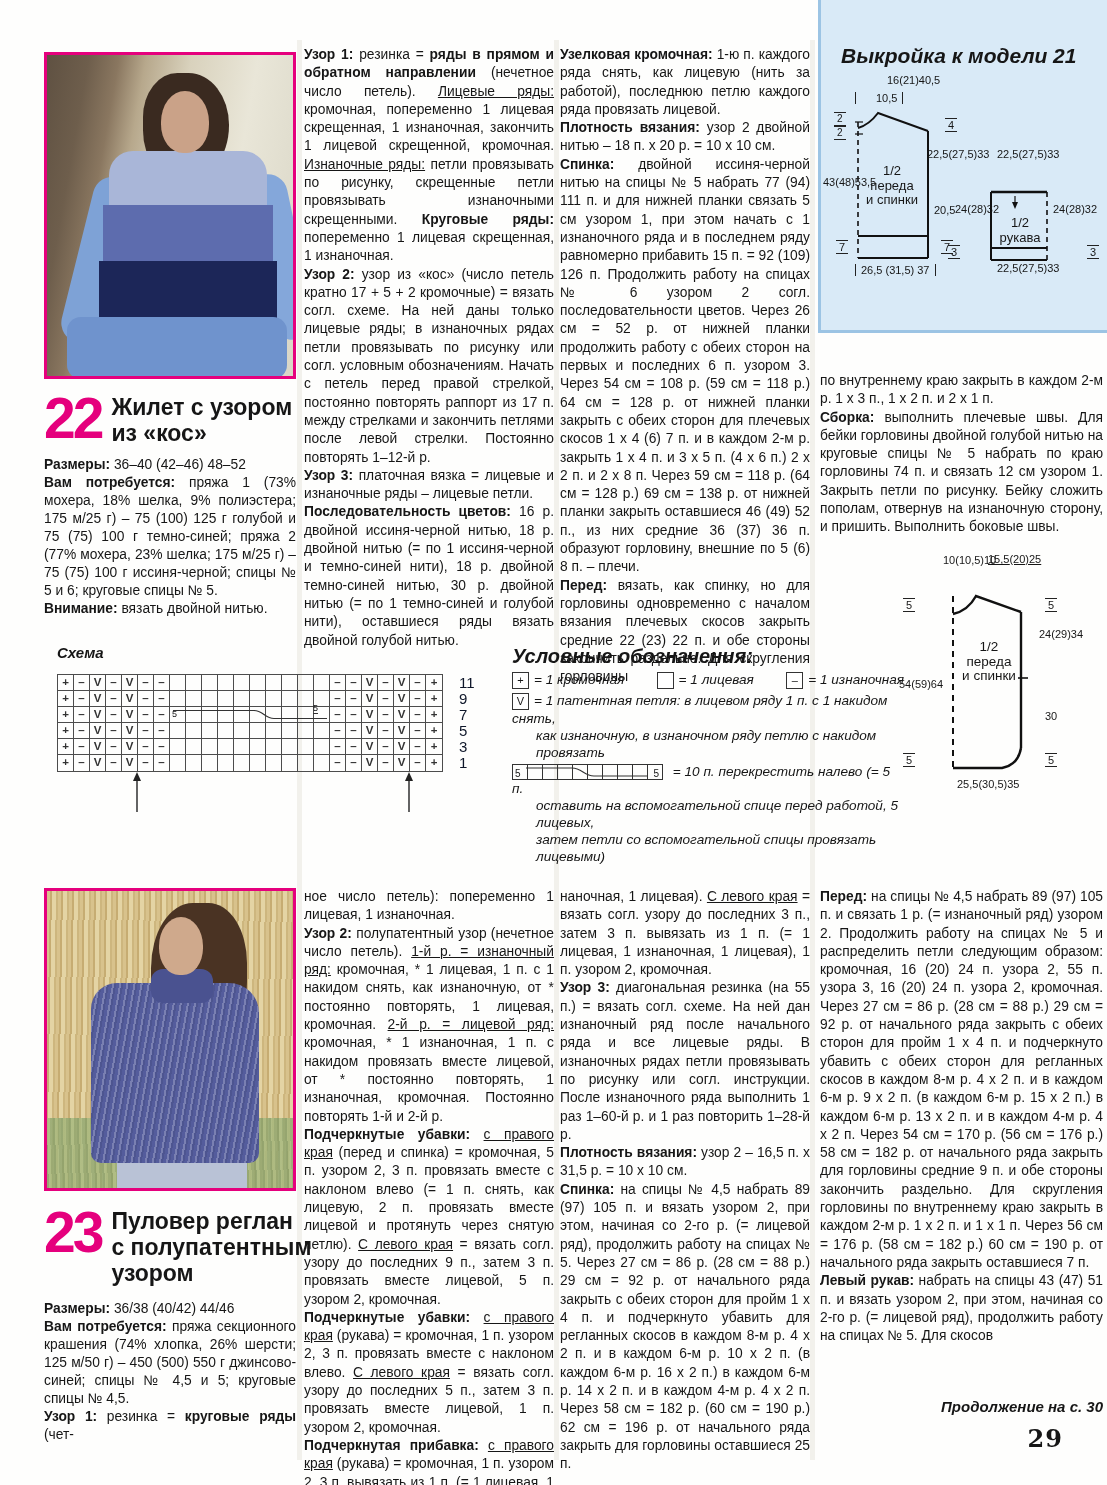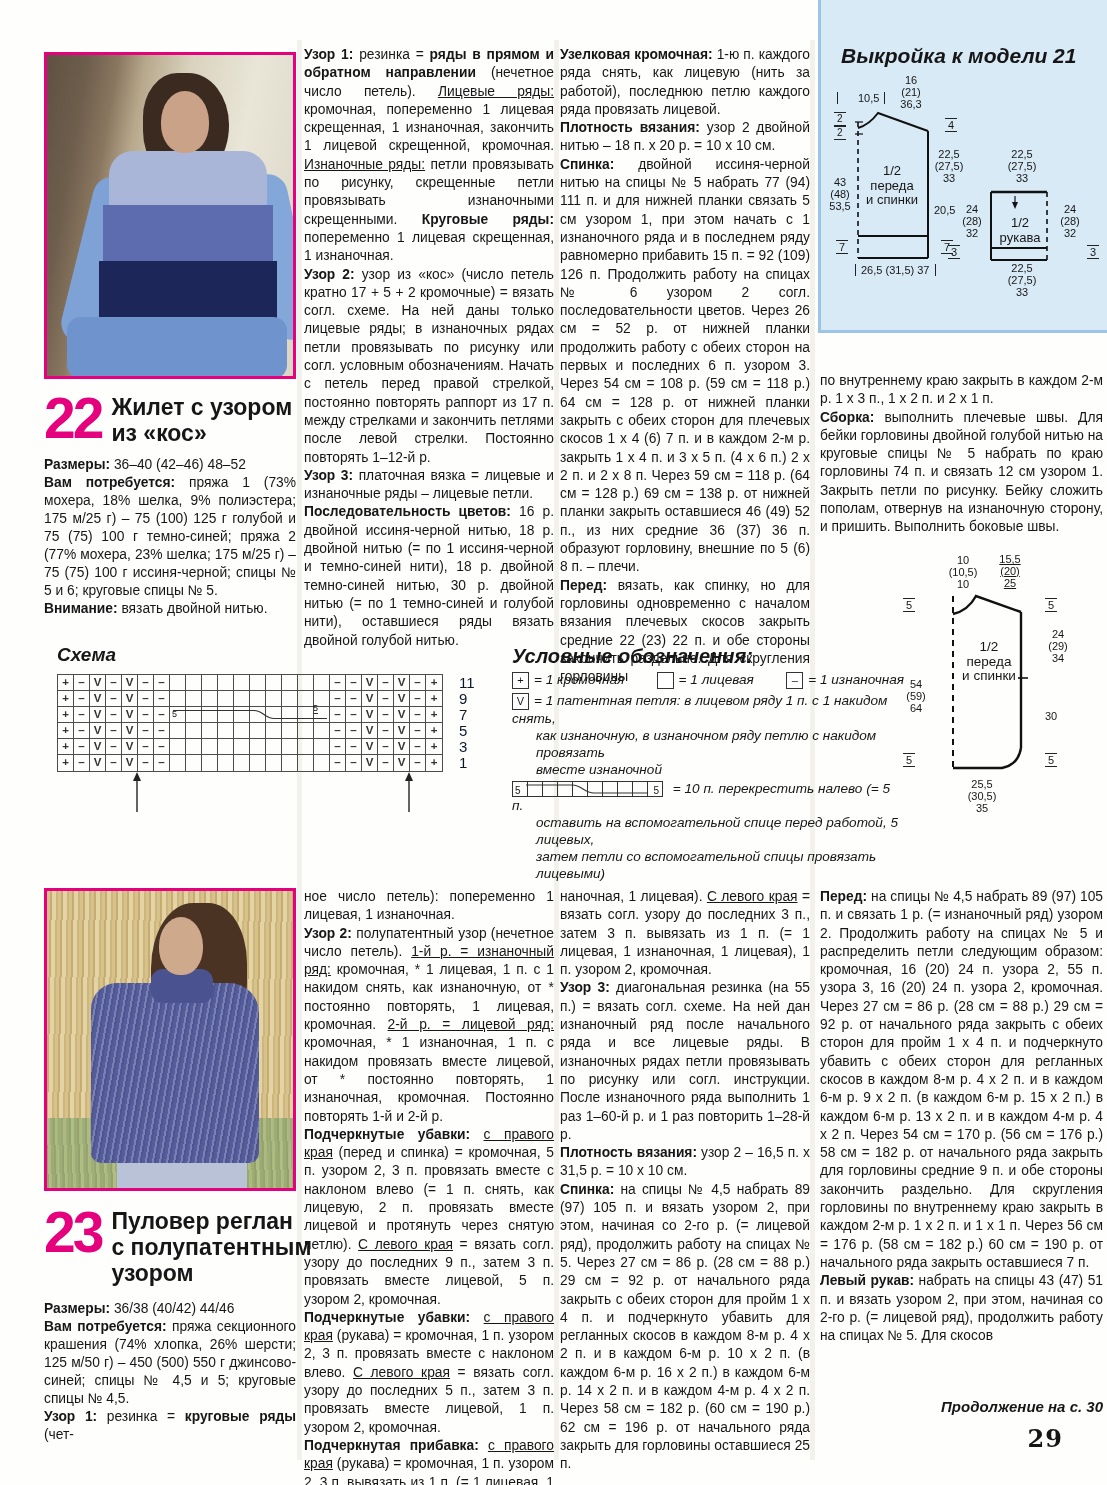--- a/index.html
+++ b/index.html
@@ -38,28 +38,28 @@
   
   .model-head{position:absolute;display:flex;}
   .model-num{font-size:57px;font-weight:bold;color:#e5007d;line-height:52px;letter-spacing:-3px;}
   .model-title{margin-left:10px;font-size:23px;line-height:26px;font-weight:bold;padding-top:2px;}
 
   
   .pattern-box{position:absolute;left:818px;top:0;width:289px;height:333px;background:#d9eaf7;
     border-left:3px solid #9cc4e4;border-bottom:3px solid #9cc4e4;box-sizing:border-box;}
   .box-title{position:absolute;left:20px;top:44px;font-size:21px;font-weight:bold;font-style:italic;}
   .dlabel{position:absolute;font-size:11px;line-height:12px;text-align:center;white-space:nowrap;}
-  .stack{display:flex;flex-direction:column;align-items:center;}
+  .stack{display:flex;flex-direction:row;align-items:center;}
   .mark{border-top:1px solid #222;border-bottom:1px solid #222;padding:0 3px;}
   .hm{border-left:1px solid #222;border-right:1px solid #222;padding:0 5px;}
   .dcenter{position:absolute;font-size:13px;line-height:14.5px;font-weight:normal;text-align:center;}
   .shape-svg{position:absolute;}
 
   
-  .schema-title{position:absolute;left:57px;top:644px;font-size:19px;font-weight:bold;font-style:italic;}
+  .schema-title{position:absolute;left:57px;top:644px;font-size:15px;font-weight:bold;font-style:italic;}
   .chart-wrap{position:absolute;left:57px;top:674px;width:500px;height:140px;}
   .grid{position:absolute;left:0;top:0;display:grid;grid-template-columns:repeat(24,16px);grid-auto-rows:16px;
     border:1px solid #4c4c4c;}
   .cc{border-right:1px solid #4c4c4c;border-bottom:1px solid #4c4c4c;font-size:11.5px;line-height:15px;
     text-align:center;color:#333;font-weight:bold;}
   .cc:nth-child(24n){border-right:none;}
   .cc:nth-last-child(-n+24){border-bottom:none;}
   .row-labels{position:absolute;left:394px;top:1px;}
   .rl{height:16px;font-size:15px;line-height:15px;padding-left:8px;color:#0f172a;}
   .cable-overlay{position:absolute;left:113px;top:33px;width:160px;height:15px;}
@@ -152,25 +152,25 @@
       <line x1="3" y1="128" x2="73" y2="128" stroke="#111" stroke-width="2"></line>
       <line x1="3" y1="150" x2="73" y2="150" stroke="#111" stroke-width="2"></line>
       <line x1="0" y1="14" x2="8" y2="14" stroke="#111" stroke-width="1.2"></line>
       <line x1="0" y1="26" x2="8" y2="26" stroke="#111" stroke-width="1.2"></line>
     </svg>
     <div class="dcenter" style="left:40px;top:164px;width:62px;">
       <div>1/2</div>
       <div>переда</div>
       <div>и спинки</div>
     </div>
-    <div class="dlabel hm" style="left:16px;top:92px;padding-left:20px;">10,5</div>
+    <div class="dlabel hm" style="left:34px;top:92px;padding-left:20px;">10,5</div>
     <div class="dlabel stack" style="left:66px;top:74px;width:48px;">
       <span>16</span>
         <span>(21)</span>
-        <span>36,3</span>
+        <span>40,5</span>
     </div>
     <div class="dlabel mark" style="left:13px;top:112px;font-size:10px;">2</div>
     <div class="dlabel mark" style="left:13px;top:126px;font-size:10px;">2</div>
     <div class="dlabel stack" style="left:2px;top:176px;width:34px;">
       <span>43</span>
         <span>(48)</span>
         <span>53,5</span>
     </div>
     <div class="dlabel mark" style="left:15px;top:240px;">7</div>
     <div class="dlabel mark" style="left:124px;top:118px;">4</div>
@@ -396,21 +396,20 @@
   <div class="legend">
     <div class="legend-title">Условные обозначения:</div>
     <div class="legend-row3">
       <span><span class="lbox">+</span><span>= 1 кромочная</span></span>
       <span><span class="lbox"></span><span>= 1 лицевая</span></span>
       <span><span class="lbox">–</span><span>= 1 изнаночная</span></span>
     </div>
     <div class="legend-item">
       <div><span class="lbox">V</span><span>= 1 патентная петля: в лицевом ряду 1 п. с 1 накидом снять,</span></div>
       <div class="lcont">как изнаночную, в изнаночном ряду петлю с накидом провязать</div>
-      <div class="lcont">вместе изнаночной</div>
     </div>
     <div class="legend-item">
       <div>
         <span class="cable-strip">
           <span class="cells">
               <span class="lc"></span>
               <span class="lc"></span>
               <span class="lc"></span>
               <span class="lc"></span>
               <span class="lc"></span>

